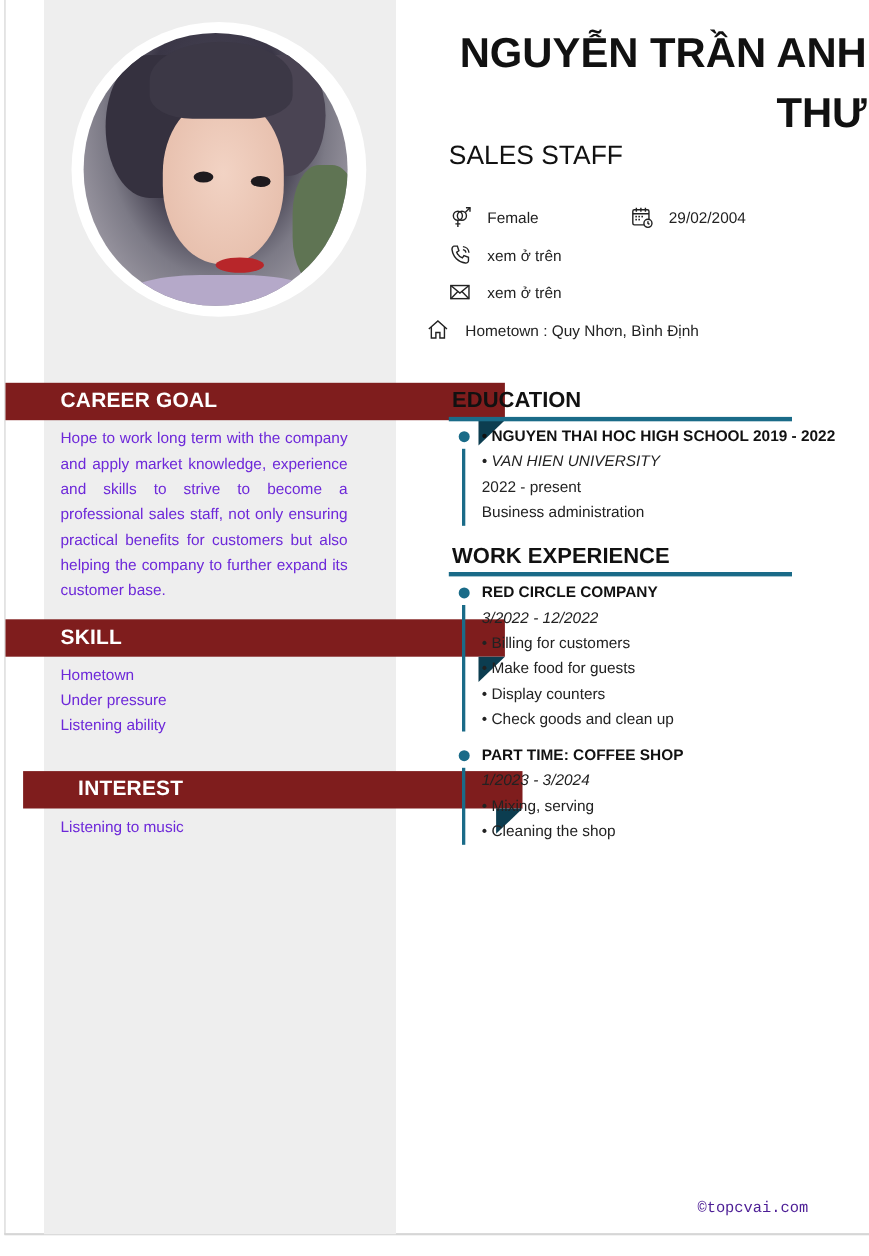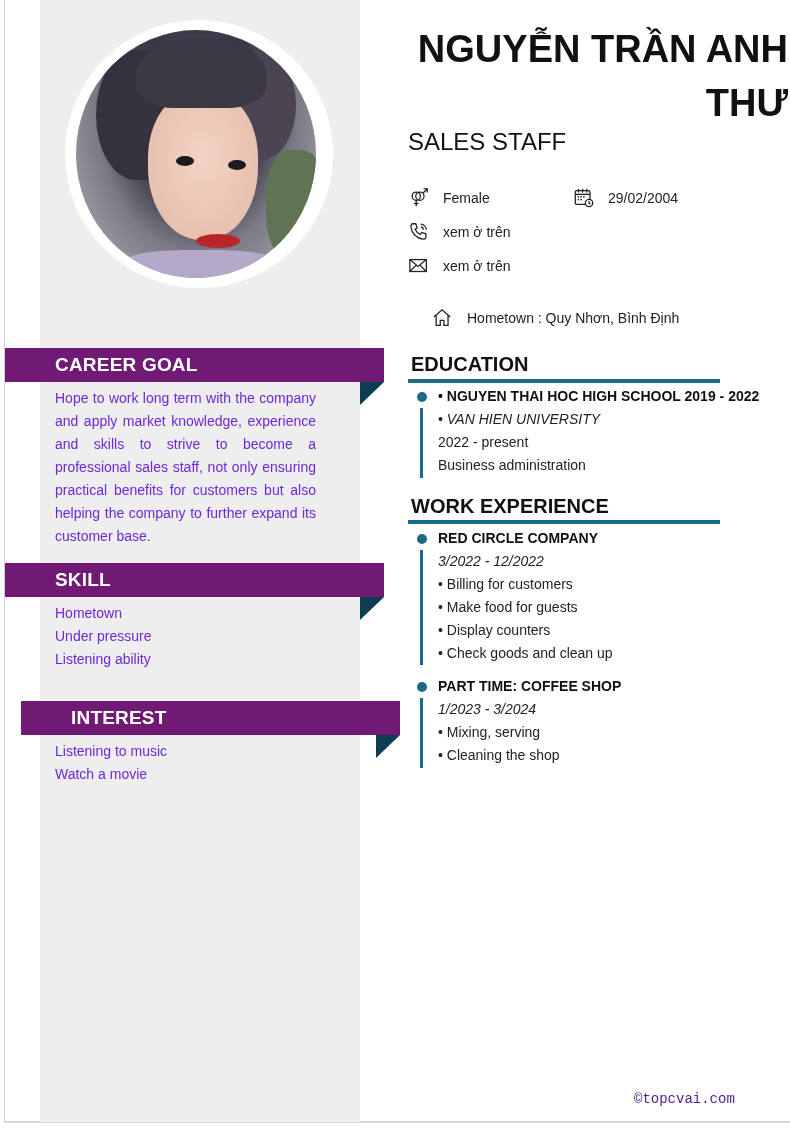--- a/index.html
+++ b/index.html
@@ -35,22 +35,22 @@
   .avatar .hair-r { position:absolute; left:150px; top:20px; width:70px; height:110px; border-radius:20% 50% 50% 30%; background:#4a4453; }
   .avatar .bangs { position:absolute; left:60px; top:8px; width:130px; height:70px; border-radius:50% 50% 30% 30%; background:#3c3846; }
   .avatar .eye-l { position:absolute; left:100px; top:126px; width:18px; height:10px; border-radius:50%; background:#1e1a1e; }
   .avatar .eye-r { position:absolute; left:152px; top:130px; width:18px; height:10px; border-radius:50%; background:#1e1a1e; }
   .avatar .lips { position:absolute; left:120px; top:204px; width:44px; height:14px; border-radius:50%; background:#b8262a; }
   .avatar .tree { position:absolute; left:190px; top:120px; width:60px; height:110px; border-radius:40%; background:#5f7453; }
   .avatar .shirt { position:absolute; left:30px; top:220px; width:190px; height:60px; border-radius:40% 40% 0 0; background:#b5a9c9; }
 
   
   .band {
-    position: absolute; left: 5px; width: 379px; height: 34px;
-    background: #701a75; color: #fff;
+    position: absolute; left: 5px; width: 454px; height: 34px;
+    background: #7f1d1d; color: #fff;
   }
   .band .band-title {
     position: absolute; left: 50px; top: 6px;
     font-size: 19px; font-weight: bold; letter-spacing: 0.2px;
   }
   .band .fold {
     position: absolute; right: 0; top: 34px; width: 0; height: 0;
     border-top: 23px solid #0c3d50; border-right: 24px solid transparent;
   }
   .left-text {
@@ -171,21 +171,21 @@
   <span class="icon">
     <svg viewBox="0 0 24 24" fill="none" stroke="#222" stroke-width="1.4">
       <rect x="2" y="5" width="18" height="13"></rect>
       <polyline points="2,5 11,12.5 20,5"></polyline>
       <line x1="2" y1="18" x2="9" y2="11"></line>
         <line x1="20" y1="18" x2="13" y2="11"></line>
     </svg>
   </span>
   <span>xem ở trên</span>
 </div>
-<div class="contact-row" style="left:432px; top:288px;margin-top:18px;">
+<div class="contact-row" style="left:388px; top:288px;">
   <span class="icon">
     <svg viewBox="0 0 24 24" fill="none" stroke="#222" stroke-width="1.4">
       <polyline points="2,11 11,3 20,11"></polyline>
       <path d="M4.5 9 L4.5 20 L9 20 L9 14.5 L13 14.5 L13 20 L17.5 20 L17.5 9"></path>
     </svg>
   </span>
   <span>Hometown : Quy Nhơn, Bình Định</span>
 </div>
 
 <div class="band" style="top:348px;">
@@ -203,21 +203,20 @@
   <div>Under pressure</div>
   <div>Listening ability</div>
 </div>
 
 <div class="band" style="top:701px;margin-left:16px;">
   <span class="band-title">INTEREST</span>
   <span class="fold"></span>
 </div>
 <div class="left-text left-list" style="top:740px;">
   <div>Listening to music</div>
-  <div>Watch a movie</div>
 </div>
 
 <div class="r-title" style="top:353px;">EDUCATION</div>
 <div class="r-rule" style="top:379px;"></div>
 <div class="dot" style="top:392px;"></div>
 <div class="vline" style="top:408px; height:70px;"></div>
 <div class="r-line bold" style="top:385px;">• NGUYEN THAI HOC HIGH SCHOOL 2019 - 2022</div>
 <div class="r-line italic" style="top:408px;">• VAN HIEN UNIVERSITY</div>
 <div class="r-line" style="top:431px;">2022 - present</div>
 <div class="r-line" style="top:454px;">Business administration</div>

